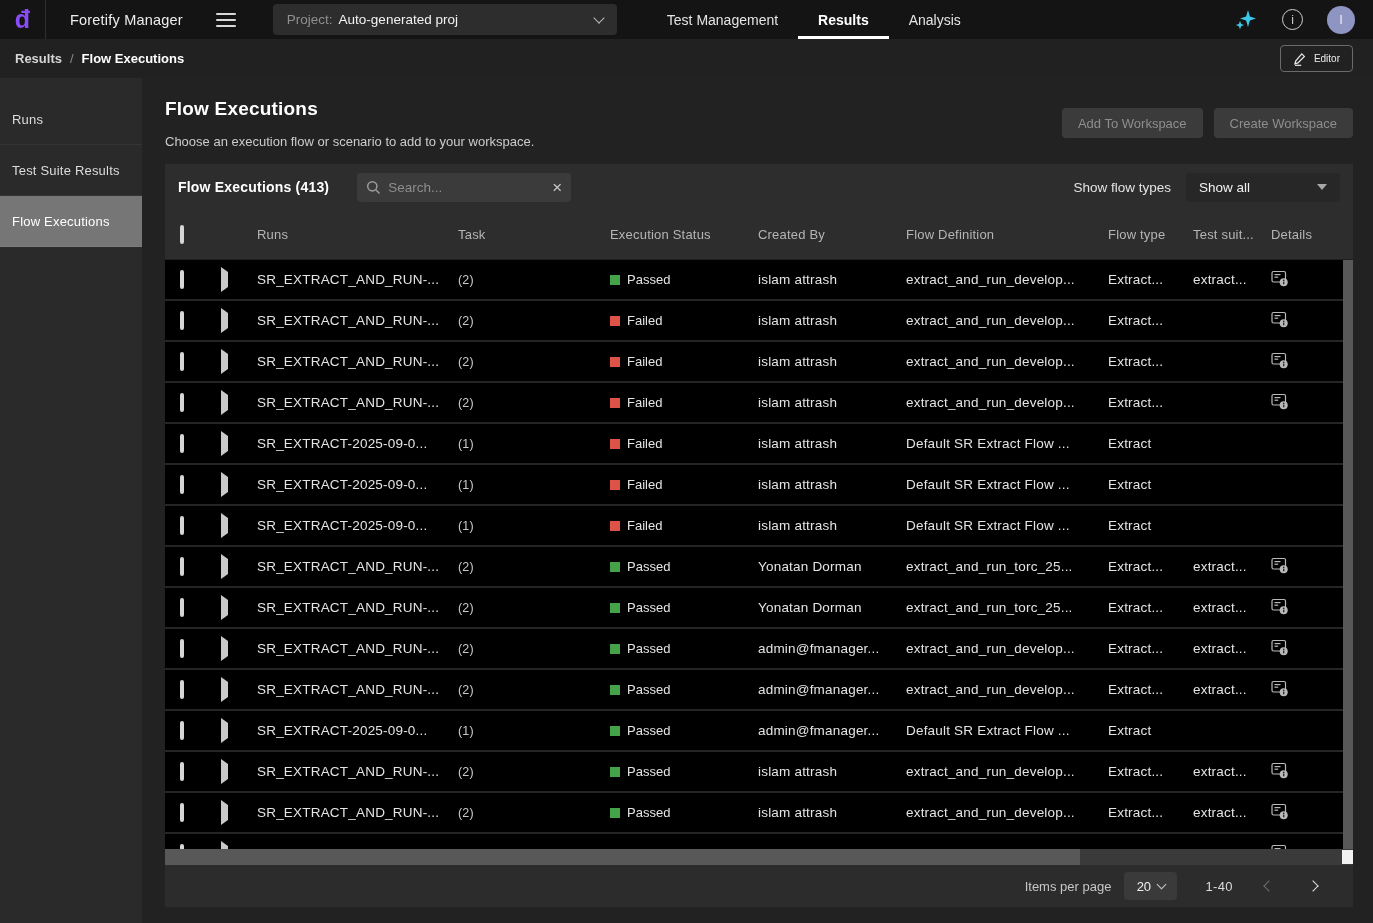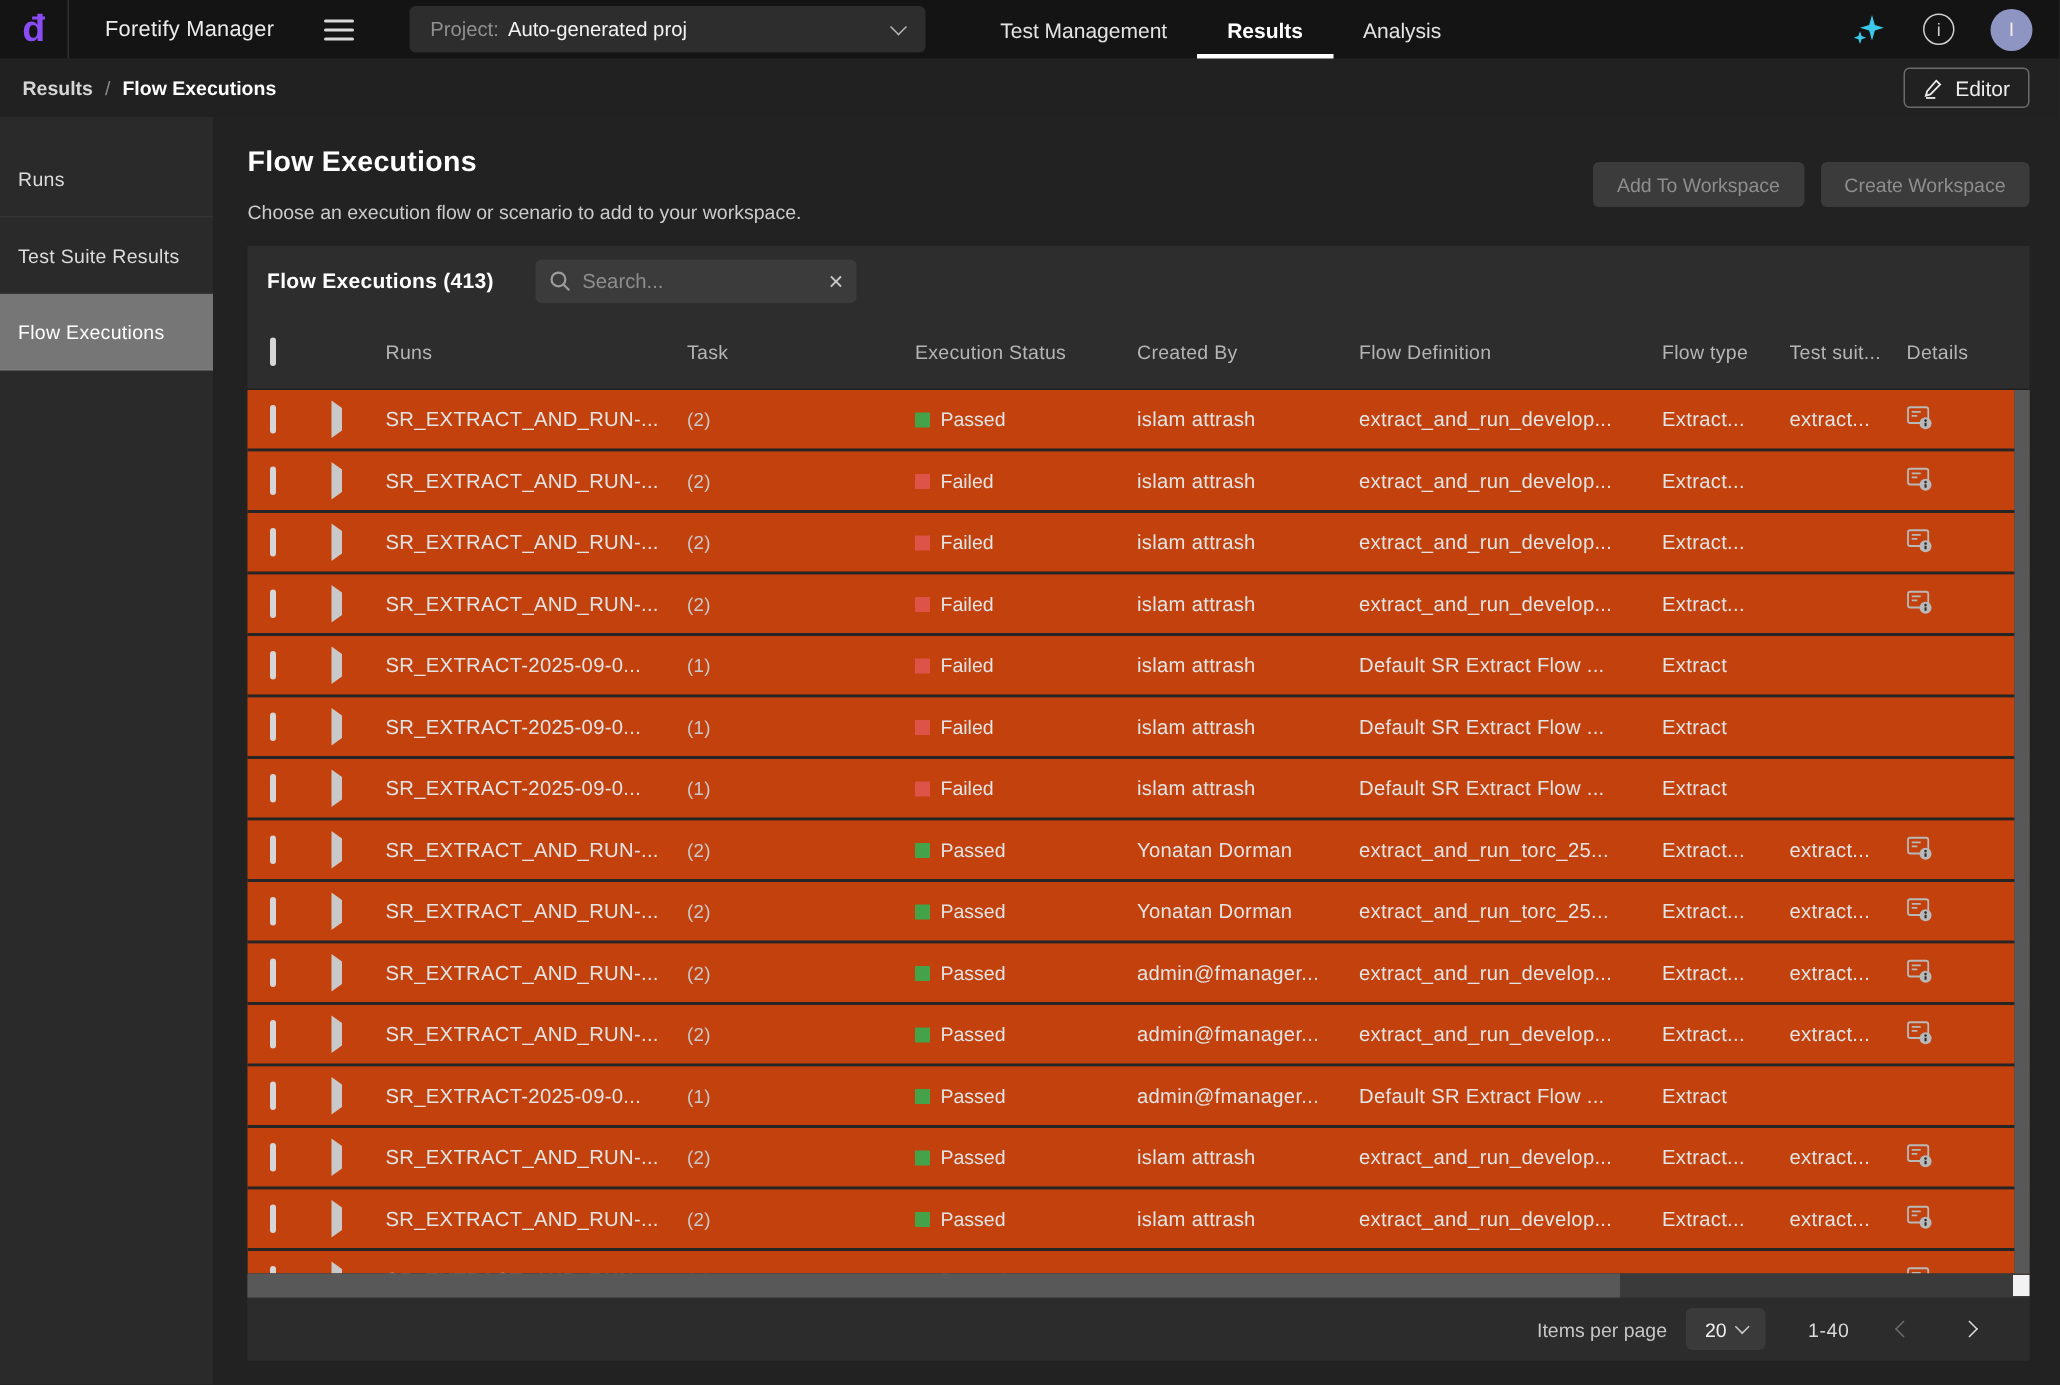--- a/index.html
+++ b/index.html
@@ -31,21 +31,21 @@
                display:flex; align-items:center; justify-content:center; font-size:12px; cursor:pointer; }
   .avatar { width:28px; height:28px; border-radius:50%; background:#8e95c3; color:#f4e9ea;
             display:flex; align-items:center; justify-content:center; font-size:13px; cursor:pointer; }
 
   
   .crumbbar { height:39px; background:#212121; display:flex; align-items:center; padding:0 20px 0 15px; }
   .crumb-root { font-size:13px; color:#d6d6d6; font-weight:600; cursor:pointer; }
   .crumb-sep { color:#8a8a8a; margin:0 8px; font-size:13px; }
   .crumb-current { font-size:13px; color:#fff; font-weight:700; }
   .editor-btn { margin-left:auto; height:27px; border:1px solid #6b6b6b; border-radius:4px; background:transparent;
-                display:flex; align-items:center; gap:7px; padding:0 12px; color:#ececec; font-size:14px; cursor:pointer;
+                display:flex; align-items:center; gap:7px; padding:0 12px; color:#ececec; font-size:10px; cursor:pointer;
                 font-family:inherit; }
 
   
   .shell { display:flex; height:845px; }
   aside { width:142px; background:#2a2a2a; flex-shrink:0; padding-top:16px; }
   .side-item { height:51px; display:flex; align-items:center; padding:0 12px; font-size:13px; color:#dcdcdc;
                border-bottom:1px solid rgba(255,255,255,.05); cursor:pointer; letter-spacing:.2px; }
   .side-item.selected { background:#767676; color:#fff; }
 
   main { flex:1; background:#222; position:relative; padding:20px 20px 0 23px; }
@@ -70,21 +70,21 @@
   .filter-select { margin-left:15px; width:154px; height:29px; background:#272727; border-radius:4px;
                    display:flex; align-items:center; padding:0 13px; cursor:pointer; }
   .filter-value { color:#f0f0f0; font-size:13.5px; }
   .caret { margin-left:auto; width:0; height:0; border-left:5px solid transparent;
            border-right:5px solid transparent; border-top:6px solid #a8a8a8; }
 
   .thead { display:grid; grid-template-columns:92px 201px 152px 148px 148px 202px 85px 78px 1fr;
            height:50px; align-items:center; border-bottom:1px solid #202020;
            color:#b5b5b5; font-size:13px; letter-spacing:.2px; }
   .trow { display:grid; grid-template-columns:44px 48px 201px 152px 148px 148px 202px 85px 78px 1fr;
-          height:41px; align-items:center; background:#c2410c; border-bottom:2px solid #252525;
+          height:41px; align-items:center; background:#000000; border-bottom:2px solid #252525;
           font-size:13.5px; color:#e4e4e4; }
   .cbcell { padding-left:15px; }
   .checkbox { width:16px; height:16px; border:2px solid #d6d6d6; border-radius:3px; background:transparent; cursor:pointer; }
   .expander { width:0; height:0; border-top:5px solid transparent; border-bottom:5px solid transparent;
               border-left:7px solid #c9c9c9; margin-left:12px; cursor:pointer; }
   .cell { white-space:nowrap; overflow:hidden; text-overflow:clip; letter-spacing:.2px; }
   .cell-task { color:#c9c9c9; font-size:12.5px; }
   .status { display:flex; align-items:center; gap:7px; font-size:13px; }
   .status-dot { width:10px; height:10px; flex-shrink:0; }
   .details-btn { background:none; border:none; padding:0; cursor:pointer; line-height:0; }
@@ -181,20 +181,27 @@
         <span class="table-title">Flow Executions (413)</span>
         <div class="searchbox">
           <span style="line-height:0;">
             <svg width="15" height="15" viewBox="0 0 15 15" fill="none" stroke="#9c9c9c" stroke-width="1.5">
               <circle cx="6.3" cy="6.3" r="4.6"></circle>
                 <line x1="9.8" y1="9.8" x2="13.5" y2="13.5"></line>
             </svg>
           </span>
           <input type="text" placeholder="Search..." style="">
           <span class="clear-x">×</span>
+        </div>
+        <div class="filter-wrap">
+          <span class="filter-label">Show flow types</span>
+          <div class="filter-select">
+            <span class="filter-value">Show all</span>
+            <span class="caret"></span>
+          </div>
         </div>
       </div>
 
       <div class="thead">
         <div class="cbcell"><span class="checkbox"></span></div>
         <div class="cell">Runs</div>
         <div class="cell">Task</div>
         <div class="cell">Execution Status</div>
         <div class="cell">Created By</div>
         <div class="cell">Flow Definition</div>

